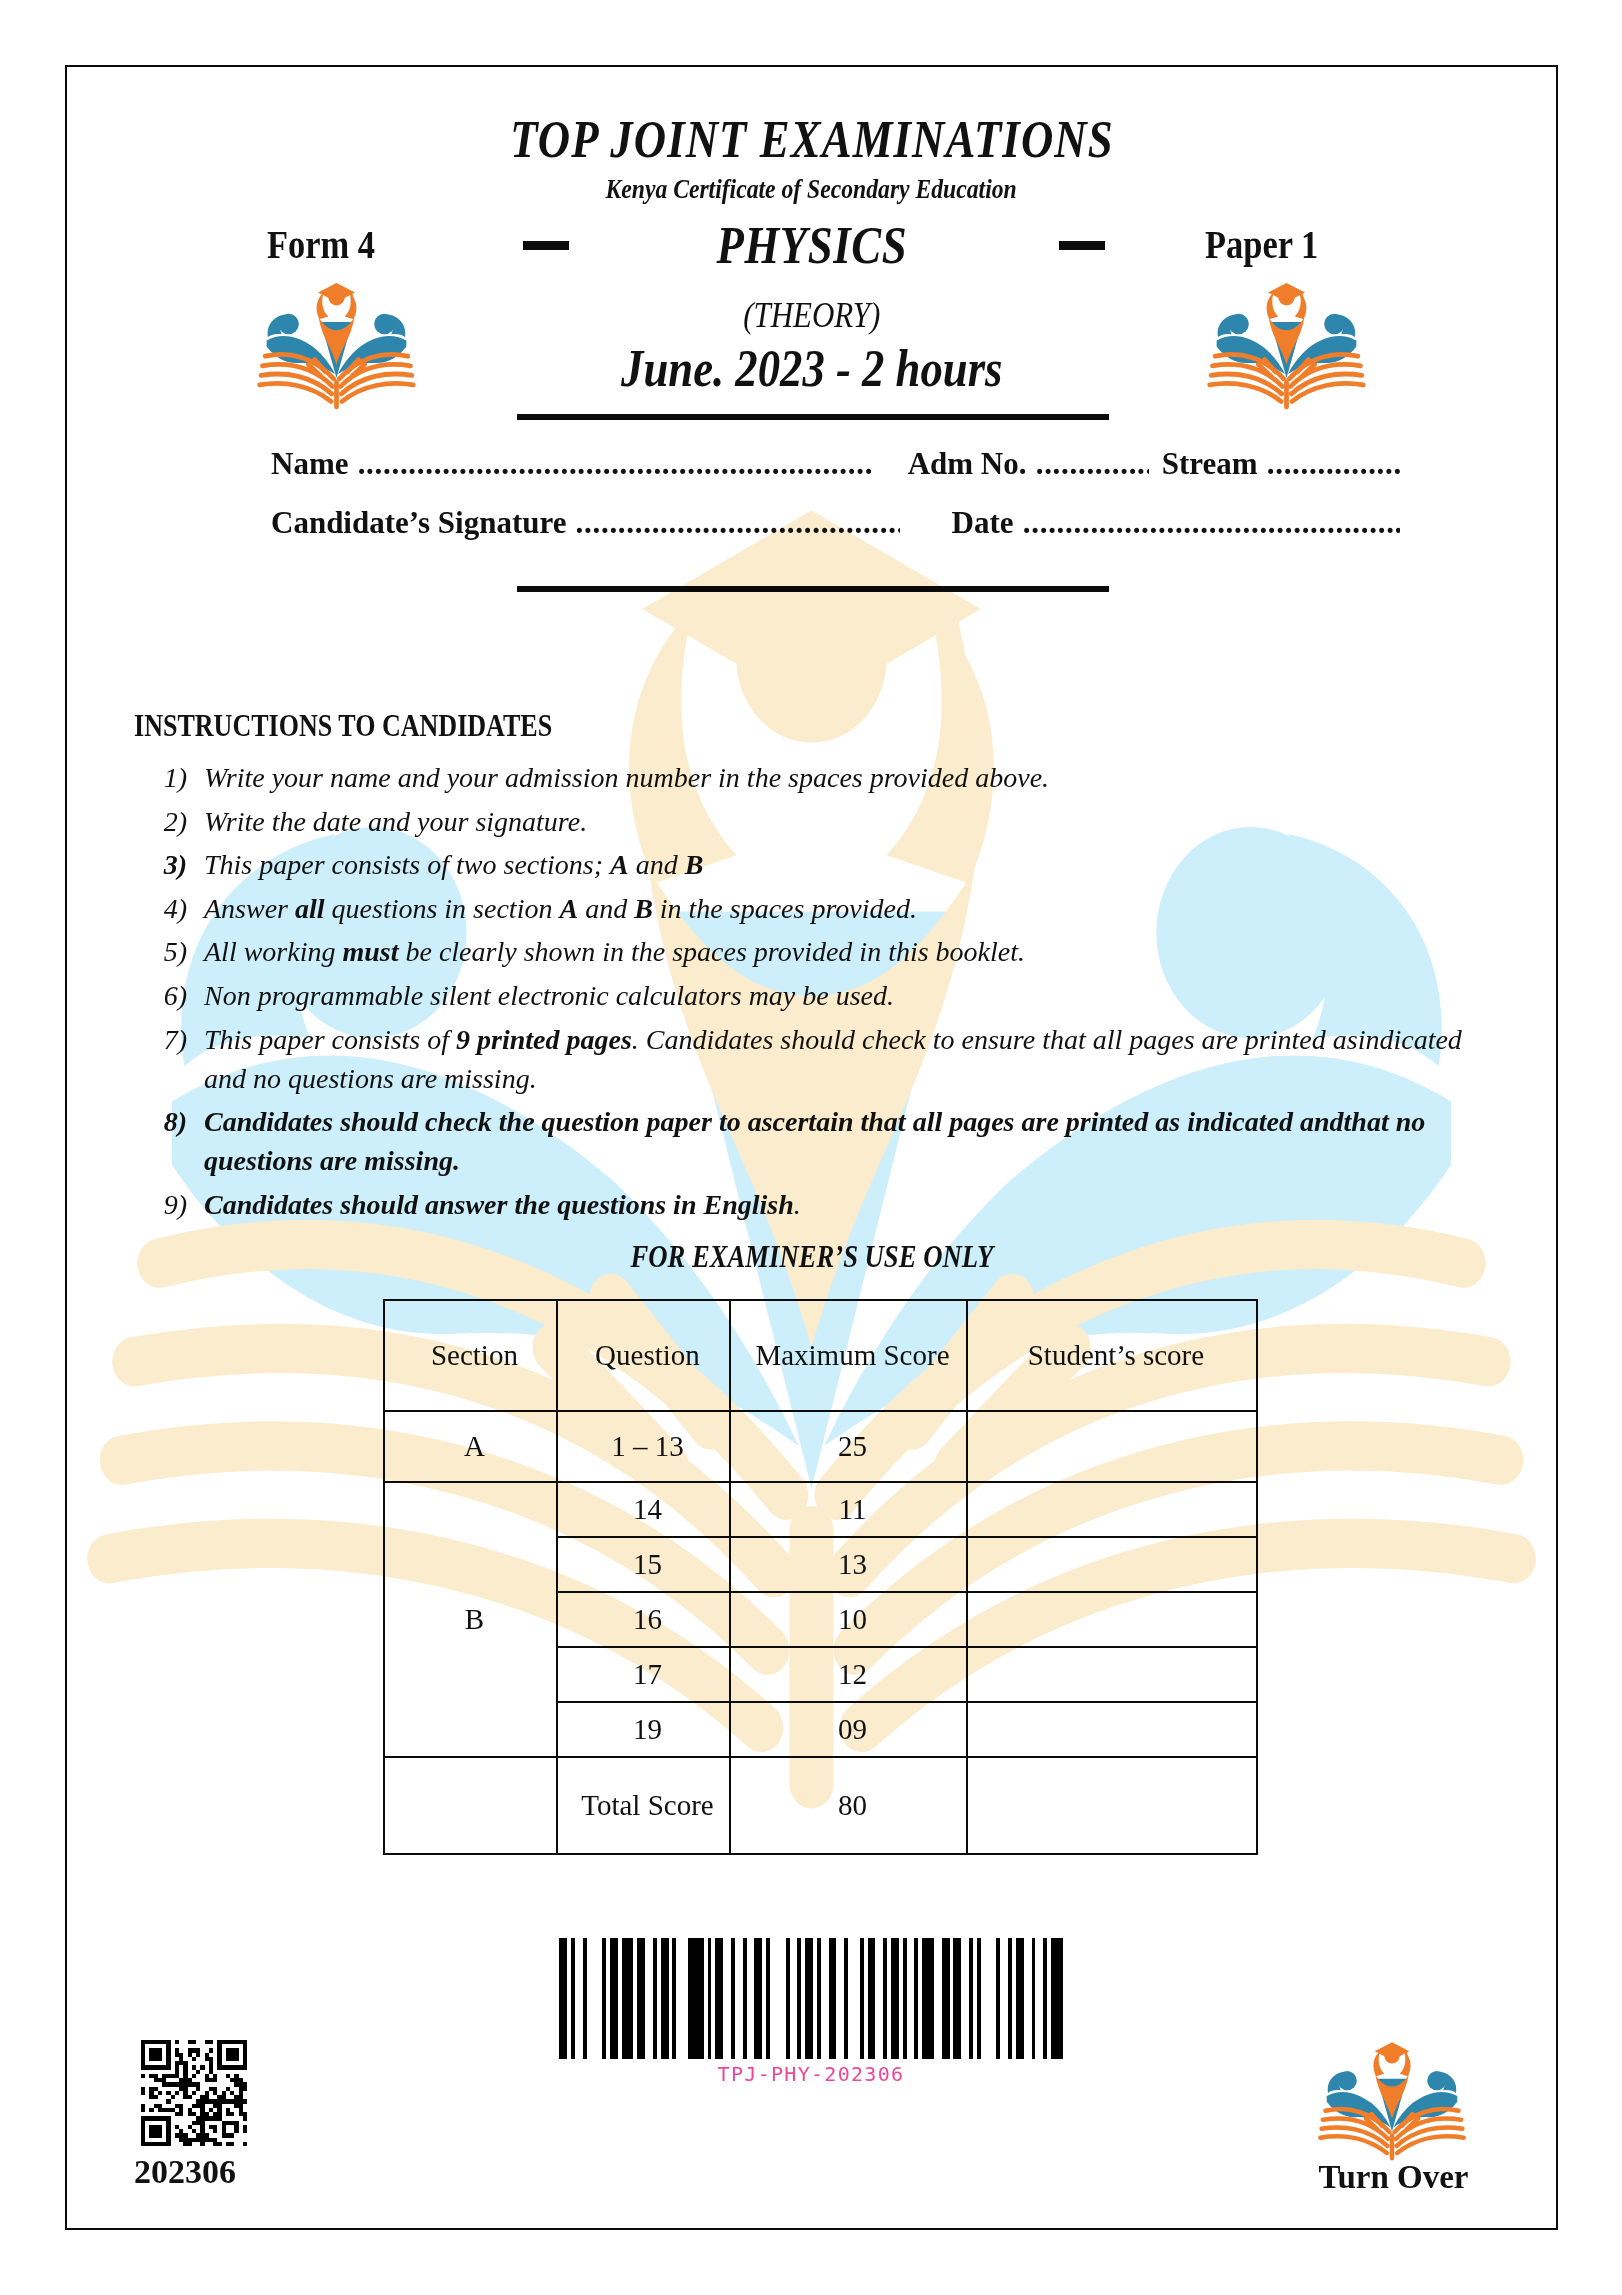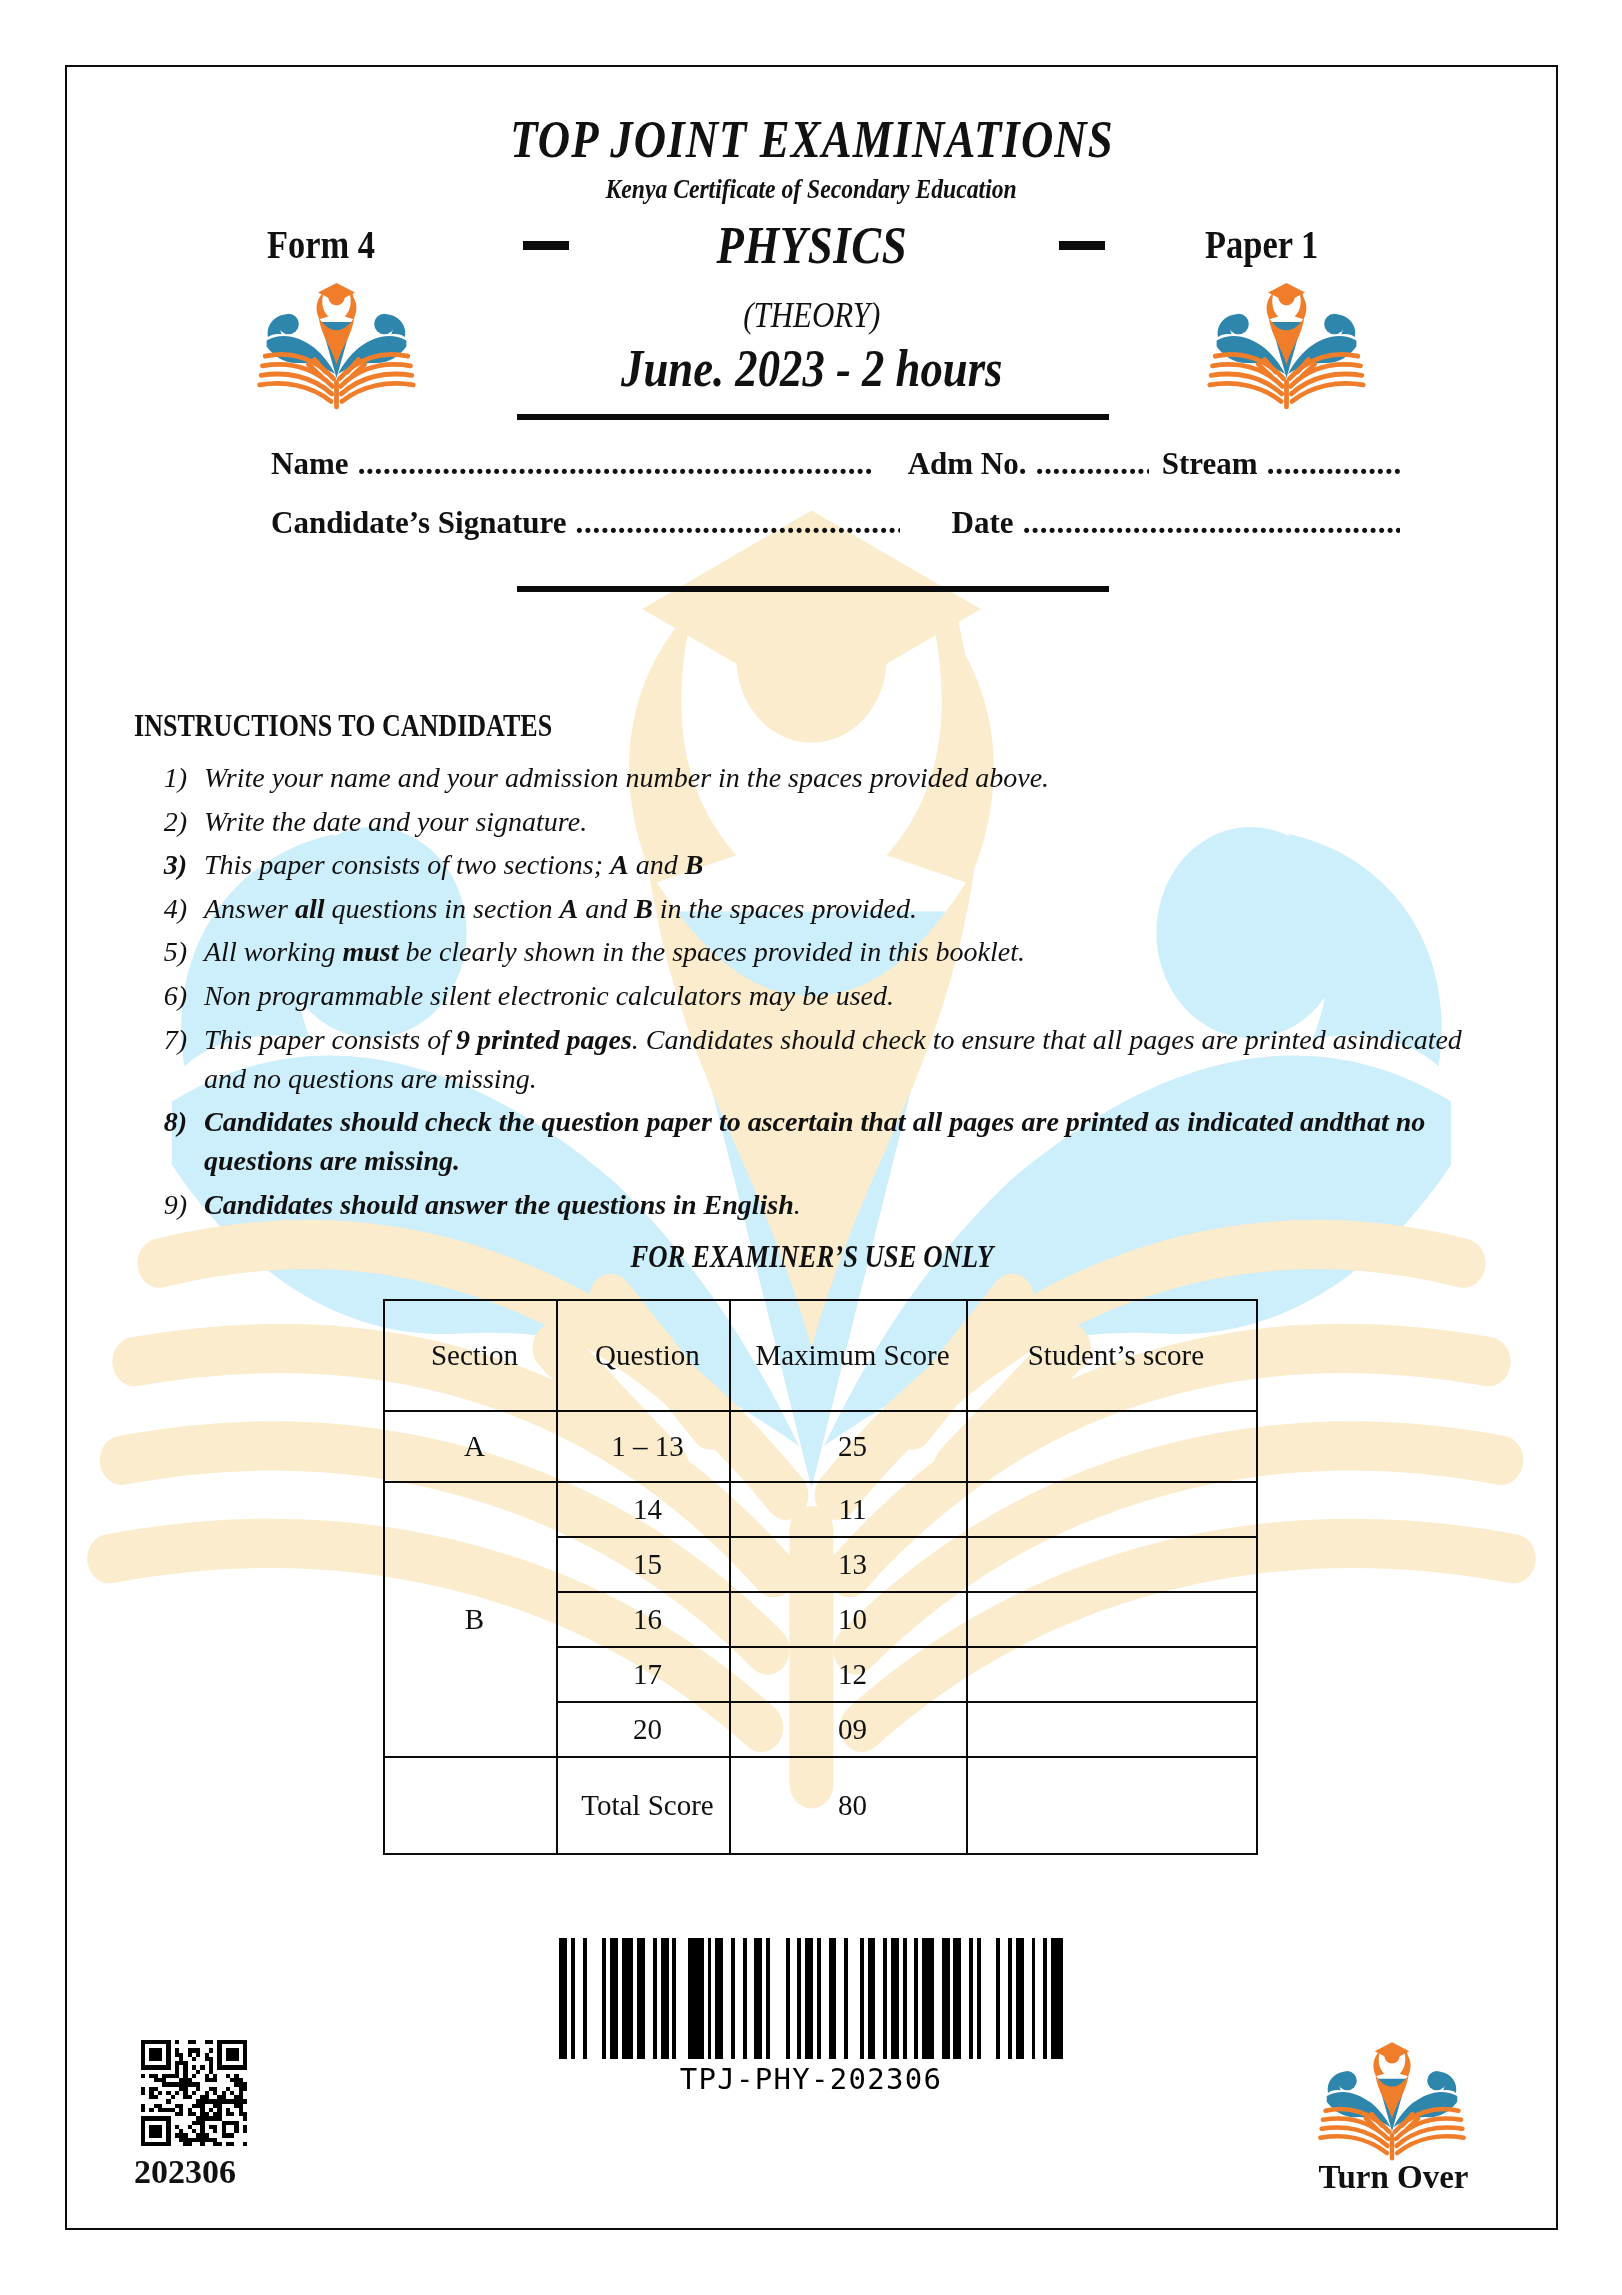--- a/index.html
+++ b/index.html
@@ -49,21 +49,21 @@
   col.c-section{width:173px;} col.c-question{width:173px;} col.c-max{width:237px;} col.c-score{width:290px;}
   tr.row-a td{height:71px;}
   tr.row-b td{height:55px;}
   td.sec{font-weight:700;}
   td.sec-b{vertical-align:top;padding-top:6.5px;}
   tr.row-total td{height:97px;}
   td.ghost{border:none;}
   td.total-label{font-weight:700;}
   
   .barcode-wrap{position:absolute;left:559px;top:1938px;width:504px;text-align:center;}
-  .bc-label{font-family:"DejaVu Sans Mono",monospace;font-size:29px;letter-spacing:1.3px;margin-top:1.3px;color:#000000;}
+  .bc-label{font-family:"DejaVu Sans Mono",monospace;font-size:20px;letter-spacing:1.3px;margin-top:1.3px;color:#ec4899;}
   
   .qr{position:absolute;left:141px;top:2040px;}
   .serial{left:134px;top:2153px;font-size:34px;font-weight:700;}
   .turnover-label{left:1302px;top:2159px;width:183px;text-align:center;font-size:33px;font-weight:700;}
   .watermark{position:absolute;left:59px;top:419px;}
 </style>
 </head>
 <body>
 
 <div class="sheet">
@@ -229,21 +229,21 @@
       <td>16</td>
       <td>10</td>
       <td></td>
     </tr>
     <tr class="row-b">
       <td>17</td>
       <td>12</td>
       <td></td>
     </tr>
     <tr class="row-b">
-      <td>20</td>
+      <td>19</td>
       <td>09</td>
       <td></td>
     </tr>
     <tr class="row-total">
       <td class="ghost"></td>
       <td class="total-label">Total Score</td>
       <td>80</td>
       <td></td>
     </tr>
   </tbody>

